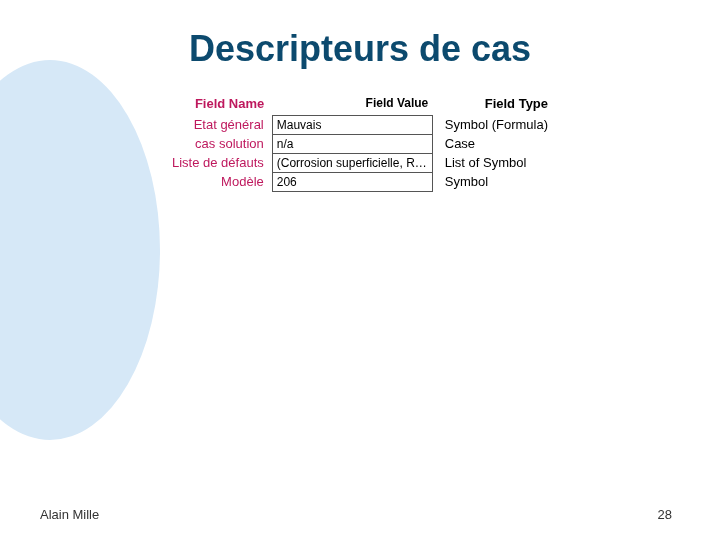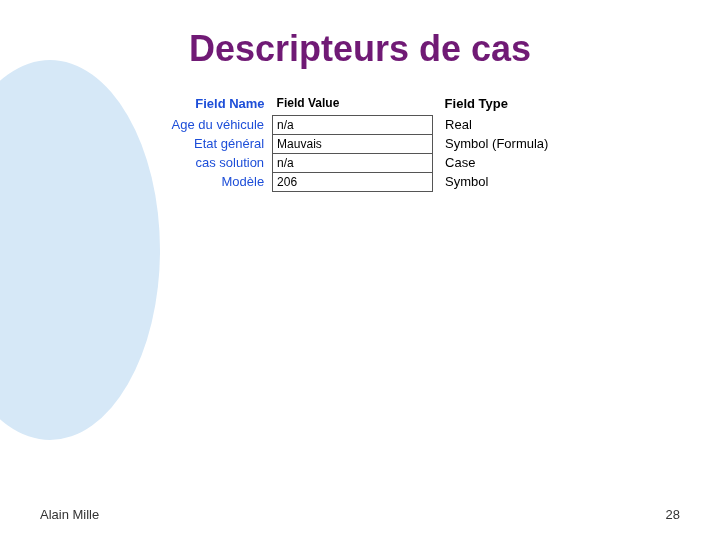--- a/index.html
+++ b/index.html
@@ -30,21 +30,21 @@
       width: 100%;
       height: 100%;
       display: flex;
       flex-direction: column;
       align-items: center;
     }
 
     .page-title {
       font-size: 36px;
       font-weight: bold;
-      color: #701a75;
+      color: #0c4a6e;
       margin-top: 28px;
       margin-bottom: 24px;
       text-align: center;
       width: 100%;
     }
 
     .table-wrapper {
       display: flex;
       justify-content: center;
       width: 100%;
@@ -56,21 +56,21 @@
     }
 
     table td {
       padding: 2px 8px;
       vertical-align: middle;
     }
 
     .col-name {
       text-align: right;
       font-weight: normal;
-      color: #1d4ed8;
+      color: #be185d;
       white-space: nowrap;
       margin-top: 16px;
     }
 
     .col-value {
       border: 1px solid #555;
       min-width: 160px;
       max-width: 180px;
       overflow: hidden;
       white-space: nowrap;
@@ -91,67 +91,67 @@
       font-weight: bold;
       text-align: center;
       border: none;
       padding-bottom: 4px;
     }
 
     .header-row .col-name {
       text-align: right;
     }
     .header-row .col-type {
-      text-align: left;
+      text-align: right;
     }
 
     .footer {
       position: absolute;
       bottom: 18px;
       left: 0;
-      right: 0;
+      right: 8px;
       display: flex;
       justify-content: space-between;
       padding: 0 40px;
       font-size: 13px;
       color: #333;
     }
   </style>
 </head>
 <body>
 
 <div class="bg-arc"></div>
 
 <div class="content">
   <div class="page-title">Descripteurs de cas</div>
 
   <div class="table-wrapper">
     <table>
       <thead>
         <tr class="header-row">
           <td class="col-name">Field Name</td>
-          <td class="col-value" style="border:none; text-align:left; background:transparent;">Field Value</td>
+          <td class="col-value" style="border:none; text-align:right; background:transparent;">Field Value</td>
           <td class="col-type">Field Type</td>
         </tr>
       </thead>
       <tbody id="table-body">
-      <tr>
-            <td class="col-name">Age du véhicule</td>
-            <td class="col-value">n/a</td>
-            <td class="col-type">Real</td>
-          </tr>
           <tr>
             <td class="col-name">Etat général</td>
             <td class="col-value">Mauvais</td>
             <td class="col-type">Symbol (Formula)</td>
           </tr>
           <tr>
             <td class="col-name">cas solution</td>
             <td class="col-value">n/a</td>
             <td class="col-type">Case</td>
+          </tr>
+          <tr>
+            <td class="col-name">Liste de défauts</td>
+            <td class="col-value">(Corrosion superficielle, R…</td>
+            <td class="col-type">List of Symbol</td>
           </tr>
           <tr>
             <td class="col-name">Modèle</td>
             <td class="col-value">206</td>
             <td class="col-type">Symbol</td>
           </tr>
         </tbody>
     </table>
   </div>
 </div>

